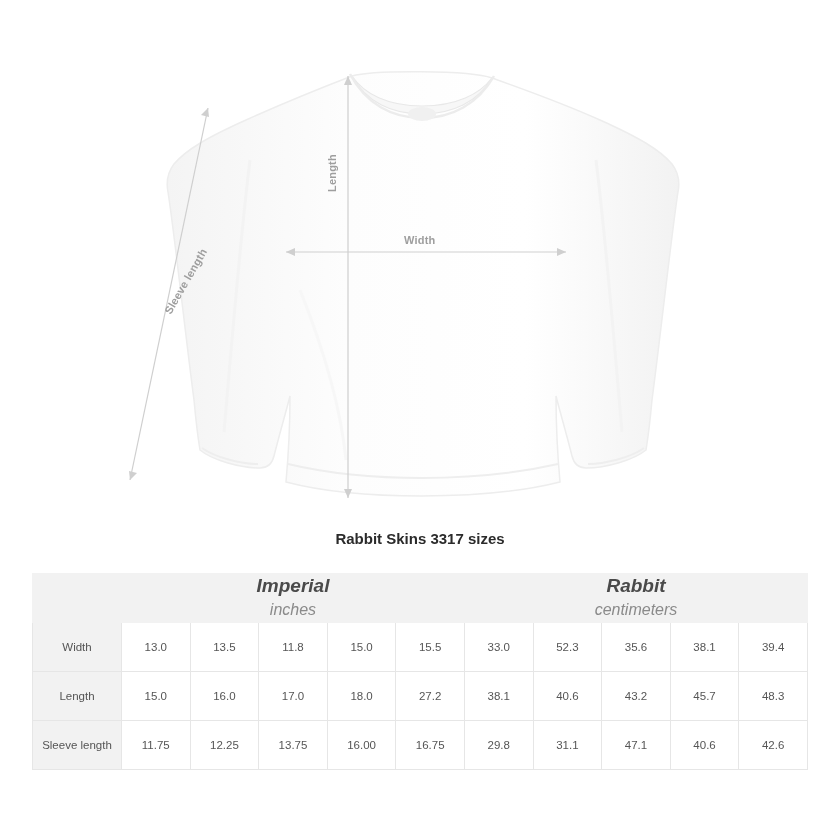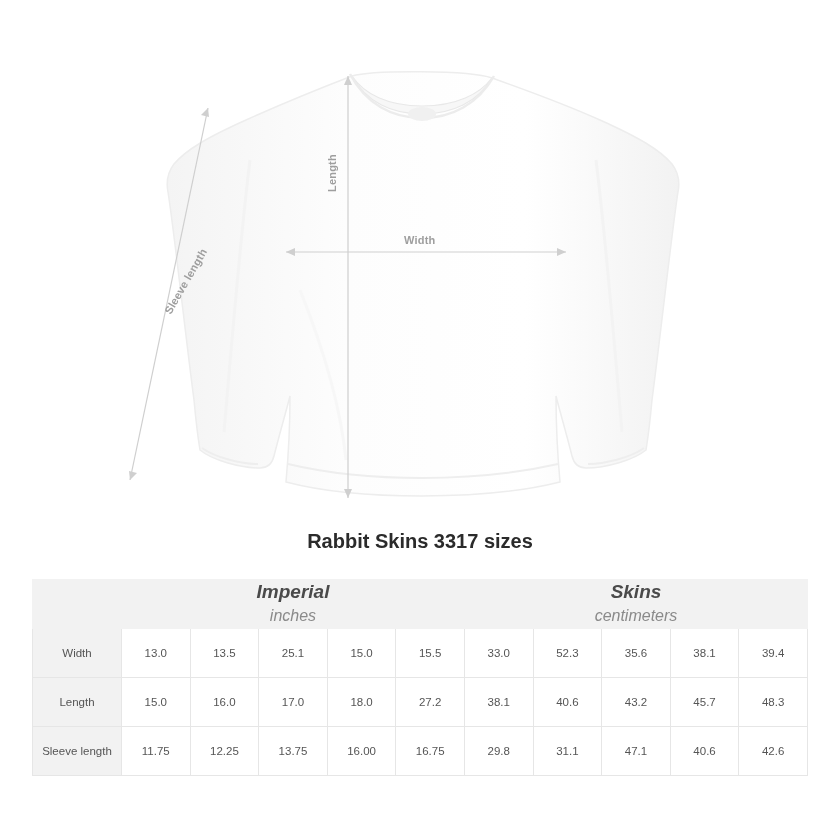--- a/index.html
+++ b/index.html
@@ -67,21 +67,21 @@
   .label-sleeve {
     left: 162px;
     top: 270px;
     transform: rotate(-60deg);
     transform-origin: left top;
   }
 
   
   .chart-title {
     text-align: center;
-    font-size: 20px;
+    font-size: 15px;
     font-weight: bold;
     color: #2b2b2b;
     margin-top: 10px;
   }
 
   
   .table-wrap {
     margin: 26px 32px 0 32px;
   }
   table.size-table {
@@ -227,31 +227,31 @@
   <div class="table-wrap">
     <table class="size-table">
       <tbody>
         <tr>
           <td class="corner-cell col-first"></td>
           <td class="system-head" colspan="5">
             <span class="sys-name">Imperial</span>
             <span class="sys-unit">inches</span>
           </td>
           <td class="system-head" colspan="5">
-            <span class="sys-name">Skins</span>
+            <span class="sys-name">Rabbit</span>
             <span class="sys-unit">centimeters</span>
           </td>
         </tr>
 
 
         <tr>
           <td class="rowlabel col-first">Width</td>
           <td>13.0</td>
           <td>13.5</td>
-          <td>25.1</td>
+          <td>11.8</td>
           <td>15.0</td>
           <td>15.5</td>
           <td>33.0</td>
           <td>52.3</td>
           <td>35.6</td>
           <td>38.1</td>
           <td>39.4</td>
         </tr>
 
         <tr>

